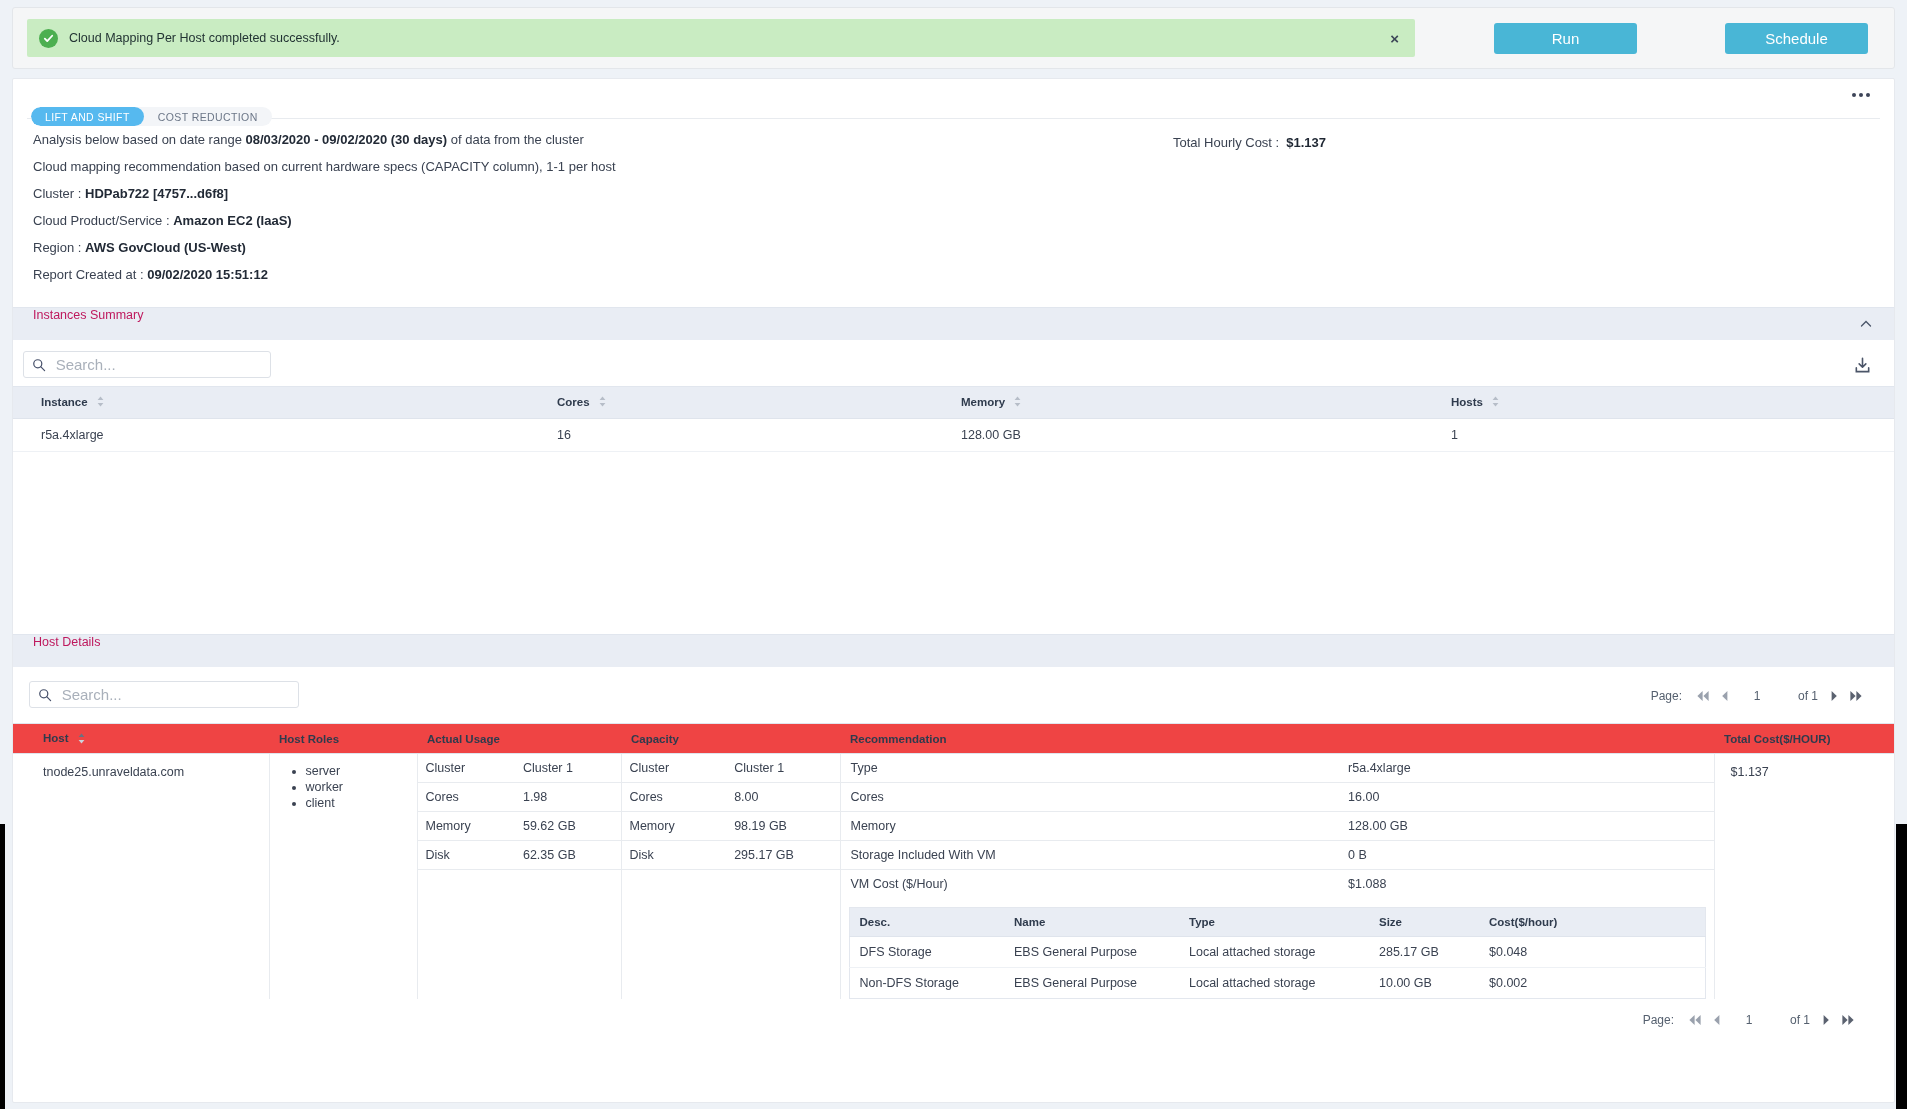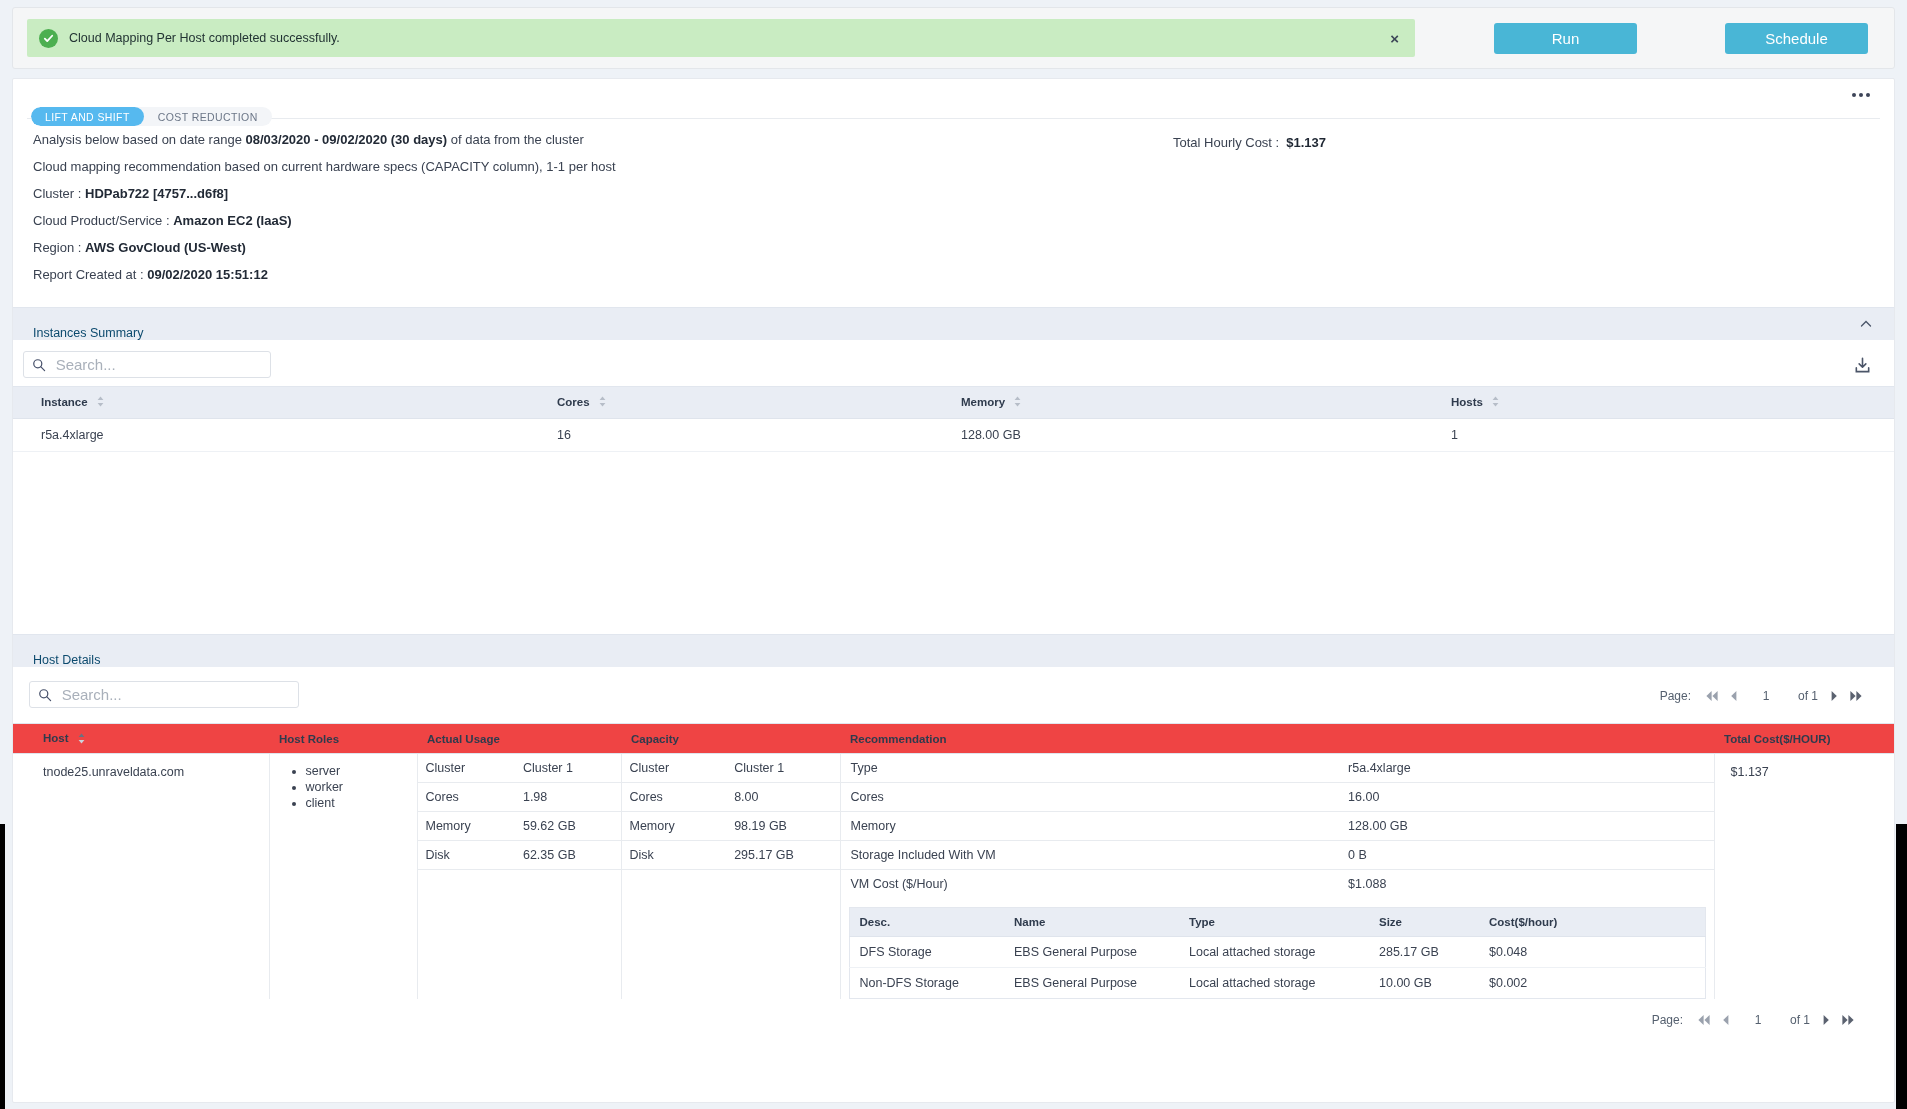--- a/index.html
+++ b/index.html
@@ -79,22 +79,22 @@
   .info-line { font-size:13px; color:#3a4251; line-height:1; margin-bottom:14px; }
   .info-line:last-child { margin-bottom:0; }
   .info-line b { font-weight:bold; color:#222a36; }
   .total-cost {
     position:absolute; left:1160px; top:16px; font-size:13px; color:#3a4251;
   }
   .total-cost b { font-weight:bold; color:#1f2733; margin-left:7px; }
 
   
   .section-head {
-    background:#e9edf4; height:33px; display:flex; align-items:flex-end;
-    padding:0 20px; font-size:12.5px; color:#0c4a6e; position:relative;
+    background:#e9edf4; height:33px; display:flex; align-items:flex-start;
+    padding:0 20px; font-size:12.5px; color:#be185d; position:relative;
     border-top:1px solid #e1e6ee;
   }
   .chevron {
     position:absolute; right:22px; top:50%; transform:translateY(-50%);
     width:12px; height:12px; cursor:pointer;
   }
 
   
   .search-row { position:relative; height:46px; padding-top:11px; }
   .search-box {
@@ -135,21 +135,21 @@
   .page-nav {
     position:absolute; right:26px; top:17px; display:flex; align-items:center;
     font-size:12px; color:#55606f; gap:0;
   }
   .page-nav .lbl { margin-right:9px; }
   .page-nav .pbtn {
     background:none; border:none; cursor:pointer; padding:0 5px; line-height:1;
     display:flex; align-items:center;
   }
   .page-nav .pnum { width:46px; text-align:center; font-size:12px; }
-  .page-nav .ptot { margin:0 7px 0 9px; font-size:12px; }
+  .page-nav .ptot { margin:0 7px 0 18px; font-size:12px; }
 
   table.hosts { width:100%; border-collapse:collapse; table-layout:fixed; }
   table.hosts > thead > tr > th {
     background:#ef4444; text-align:left; font-size:11.5px; font-weight:bold;
     color:#2f3b4d; height:30px; border-top:1px solid #e1e6ee;
     border-bottom:1px solid #dfe4ec; padding-left:10px;
   }
   table.hosts > tbody > tr > td {
     vertical-align:top; border-right:1px solid #e8ebef; padding:0;
     background:#fff;

